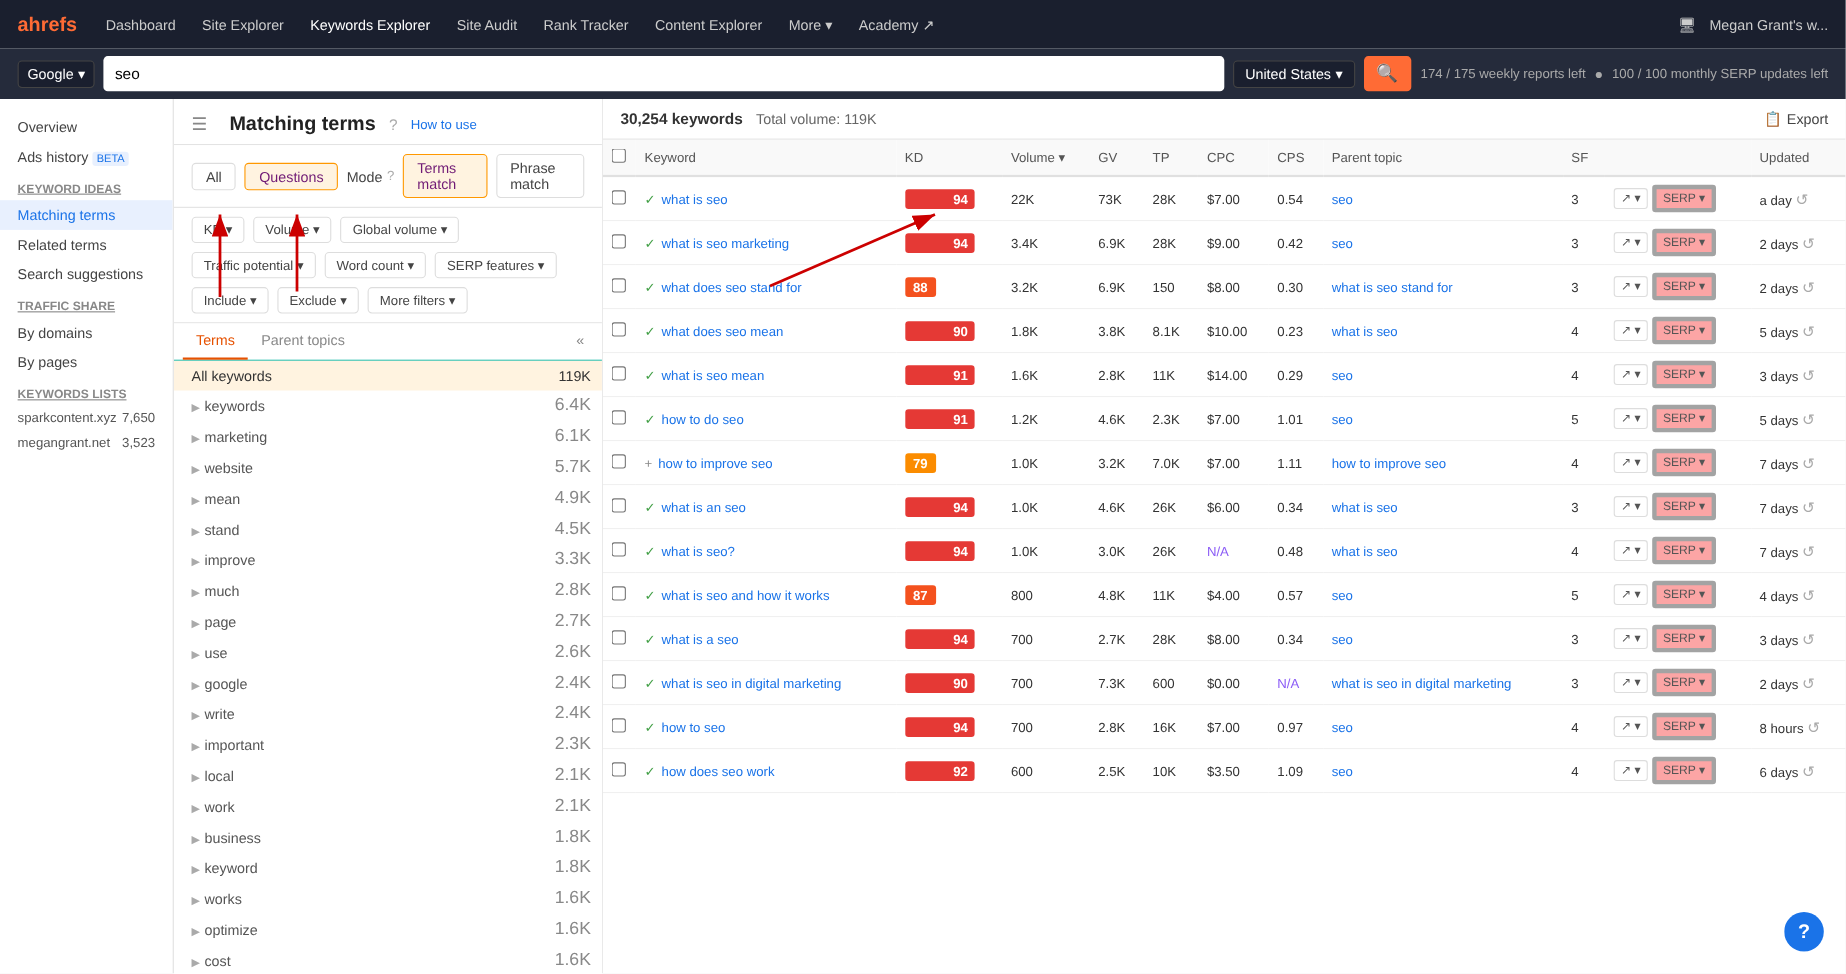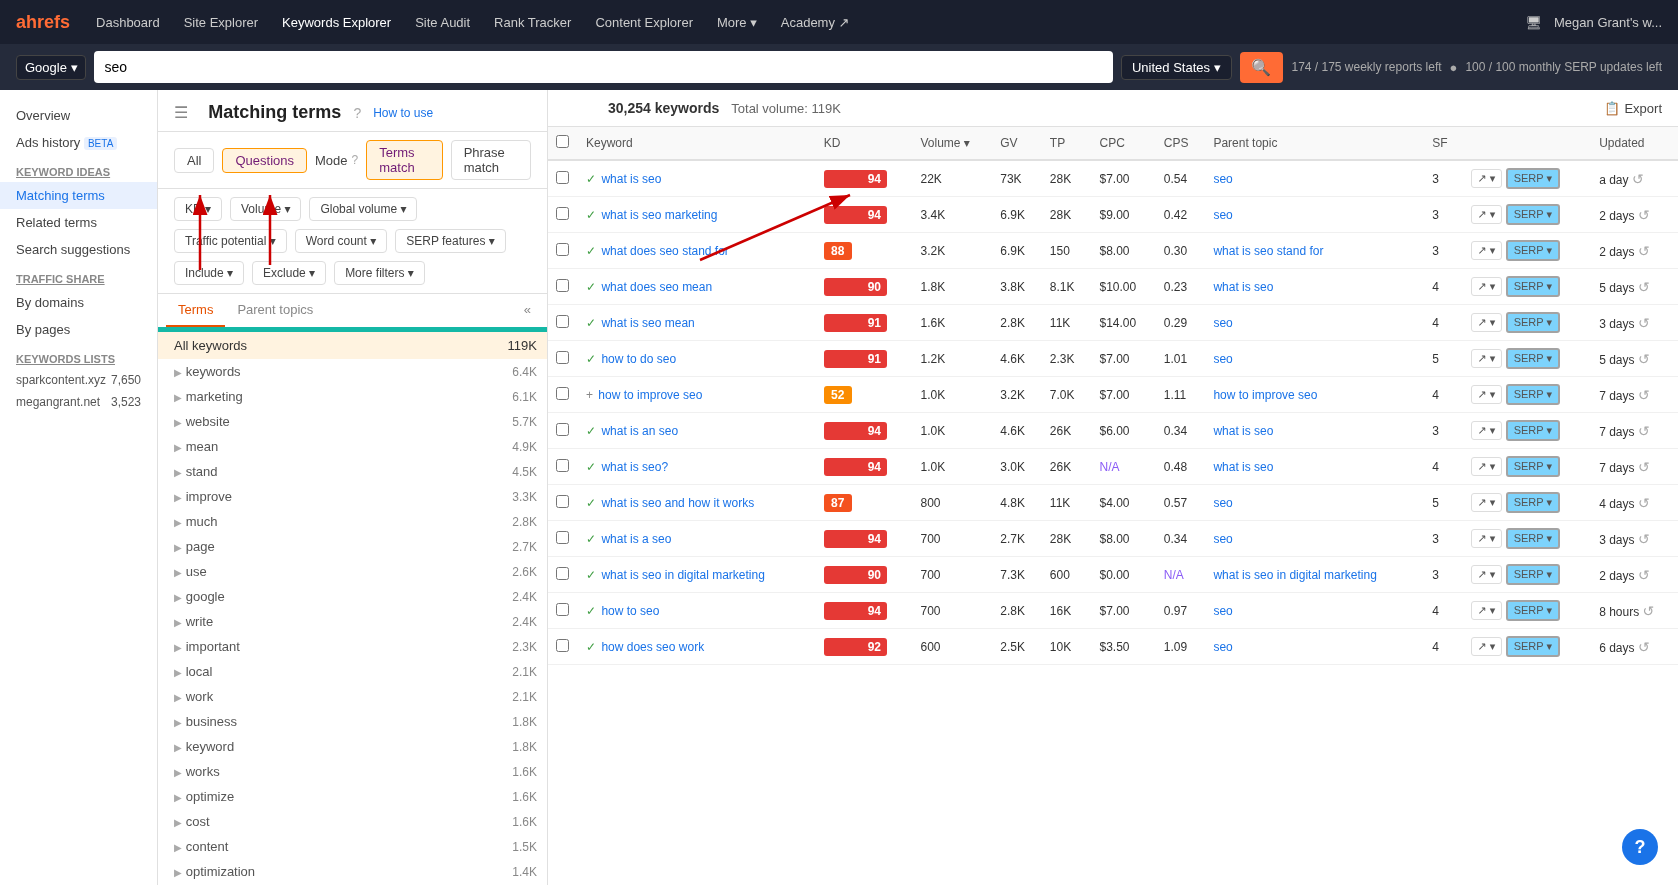--- a/index.html
+++ b/index.html
@@ -240,21 +240,21 @@
       cursor: pointer;
       display: flex;
       align-items: center;
       gap: 4px;
       color: #444;
     }
 
     
     .kw-panel-tabs {
       display: flex;
-      border-bottom: 5px solid #14b8a6;
+      border-bottom: 1px solid #14b8a6;
       padding: 0 8px;
       background: #fff;
     }
     .kw-tab {
       padding: 8px 12px;
       font-size: 13px;
       cursor: pointer;
       color: #888;
       border-bottom: 2px solid transparent;
     }
@@ -272,21 +272,21 @@
     
     .kw-group-item {
       padding: 5px 10px 5px 16px;
       display: flex;
       align-items: center;
       justify-content: space-between;
       cursor: pointer;
       font-size: 13px;
       color: #555;
     }
-    .kw-group-item .count { color: #888; font-size: 12px; }
+    .kw-group-item .count { color: #888; font-size: 16px; }
     .kw-group-item .arrow { color: #aaa; margin-right: 4px; font-size: 10px; }
     .kw-group-all {
       padding: 6px 10px 6px 16px;
       background: #fff3e0;
       font-weight: 500;
       font-size: 13px;
       display: flex;
       justify-content: space-between;
       cursor: pointer;
     }
@@ -295,21 +295,20 @@
     .results-header {
       padding: 10px 16px;
       display: flex;
       align-items: center;
       gap: 12px;
       border-bottom: 1px solid #e0e0e0;
     }
     .results-count {
       font-weight: 600;
       font-size: 14px;
-      margin-left: 44px;
     }
     .total-volume {
       color: #666;
       font-size: 13px;
     }
     .export-btn {
       margin-left: auto;
       display: flex;
       align-items: center;
       gap: 4px;
@@ -352,22 +351,22 @@
       text-align: center;
     }
     .kd-red { background: #e53935; padding-left: 44px; }
     .kd-orange { background: #f4511e; }
     .kd-light-orange { background: #fb8c00; }
     .kw-link { color: #1a73e8; text-decoration: none; cursor: pointer; }
     .topic-link { color: #1a73e8; text-decoration: none; cursor: pointer; font-size: 12px; }
     .check-icon { color: #43a047; margin-right: 2px; }
     .plus-icon { color: #888; margin-right: 2px; }
     .serp-btn {
-      background: #7dd3fc;
-      border: 2px solid #a3a3a3;
+      background: #fca5a5;
+      border: 4px solid #a3a3a3;
       border-radius: 3px;
       padding: 2px 6px;
       font-size: 11px;
       cursor: pointer;
       color: #555;
     }
     .trend-btn {
       background: none;
       border: 1px solid #ddd;
       border-radius: 3px;
@@ -763,21 +762,21 @@
       <span>5 days</span>
       <span class="refresh-icon">↺</span>
     </td>
   </tr>
             <tr>
     <td><input type="checkbox" style=""></td>
     <td>
       <span class="plus-icon">+</span>
       <a class="kw-link">how to improve seo</a>
     </td>
-    <td><span class="kd-badge kd-light-orange">52</span></td>
+    <td><span class="kd-badge kd-light-orange">79</span></td>
     <td>1.0K</td>
     <td>3.2K</td>
     <td>7.0K</td>
     <td>$7.00</td>
     <td>1.11</td>
     <td><a class="topic-link">how to improve seo</a></td>
     <td>4</td>
     <td style="white-space:nowrap">
       <button class="trend-btn">↗ ▾</button>
       <button class="serp-btn">SERP ▾</button>

